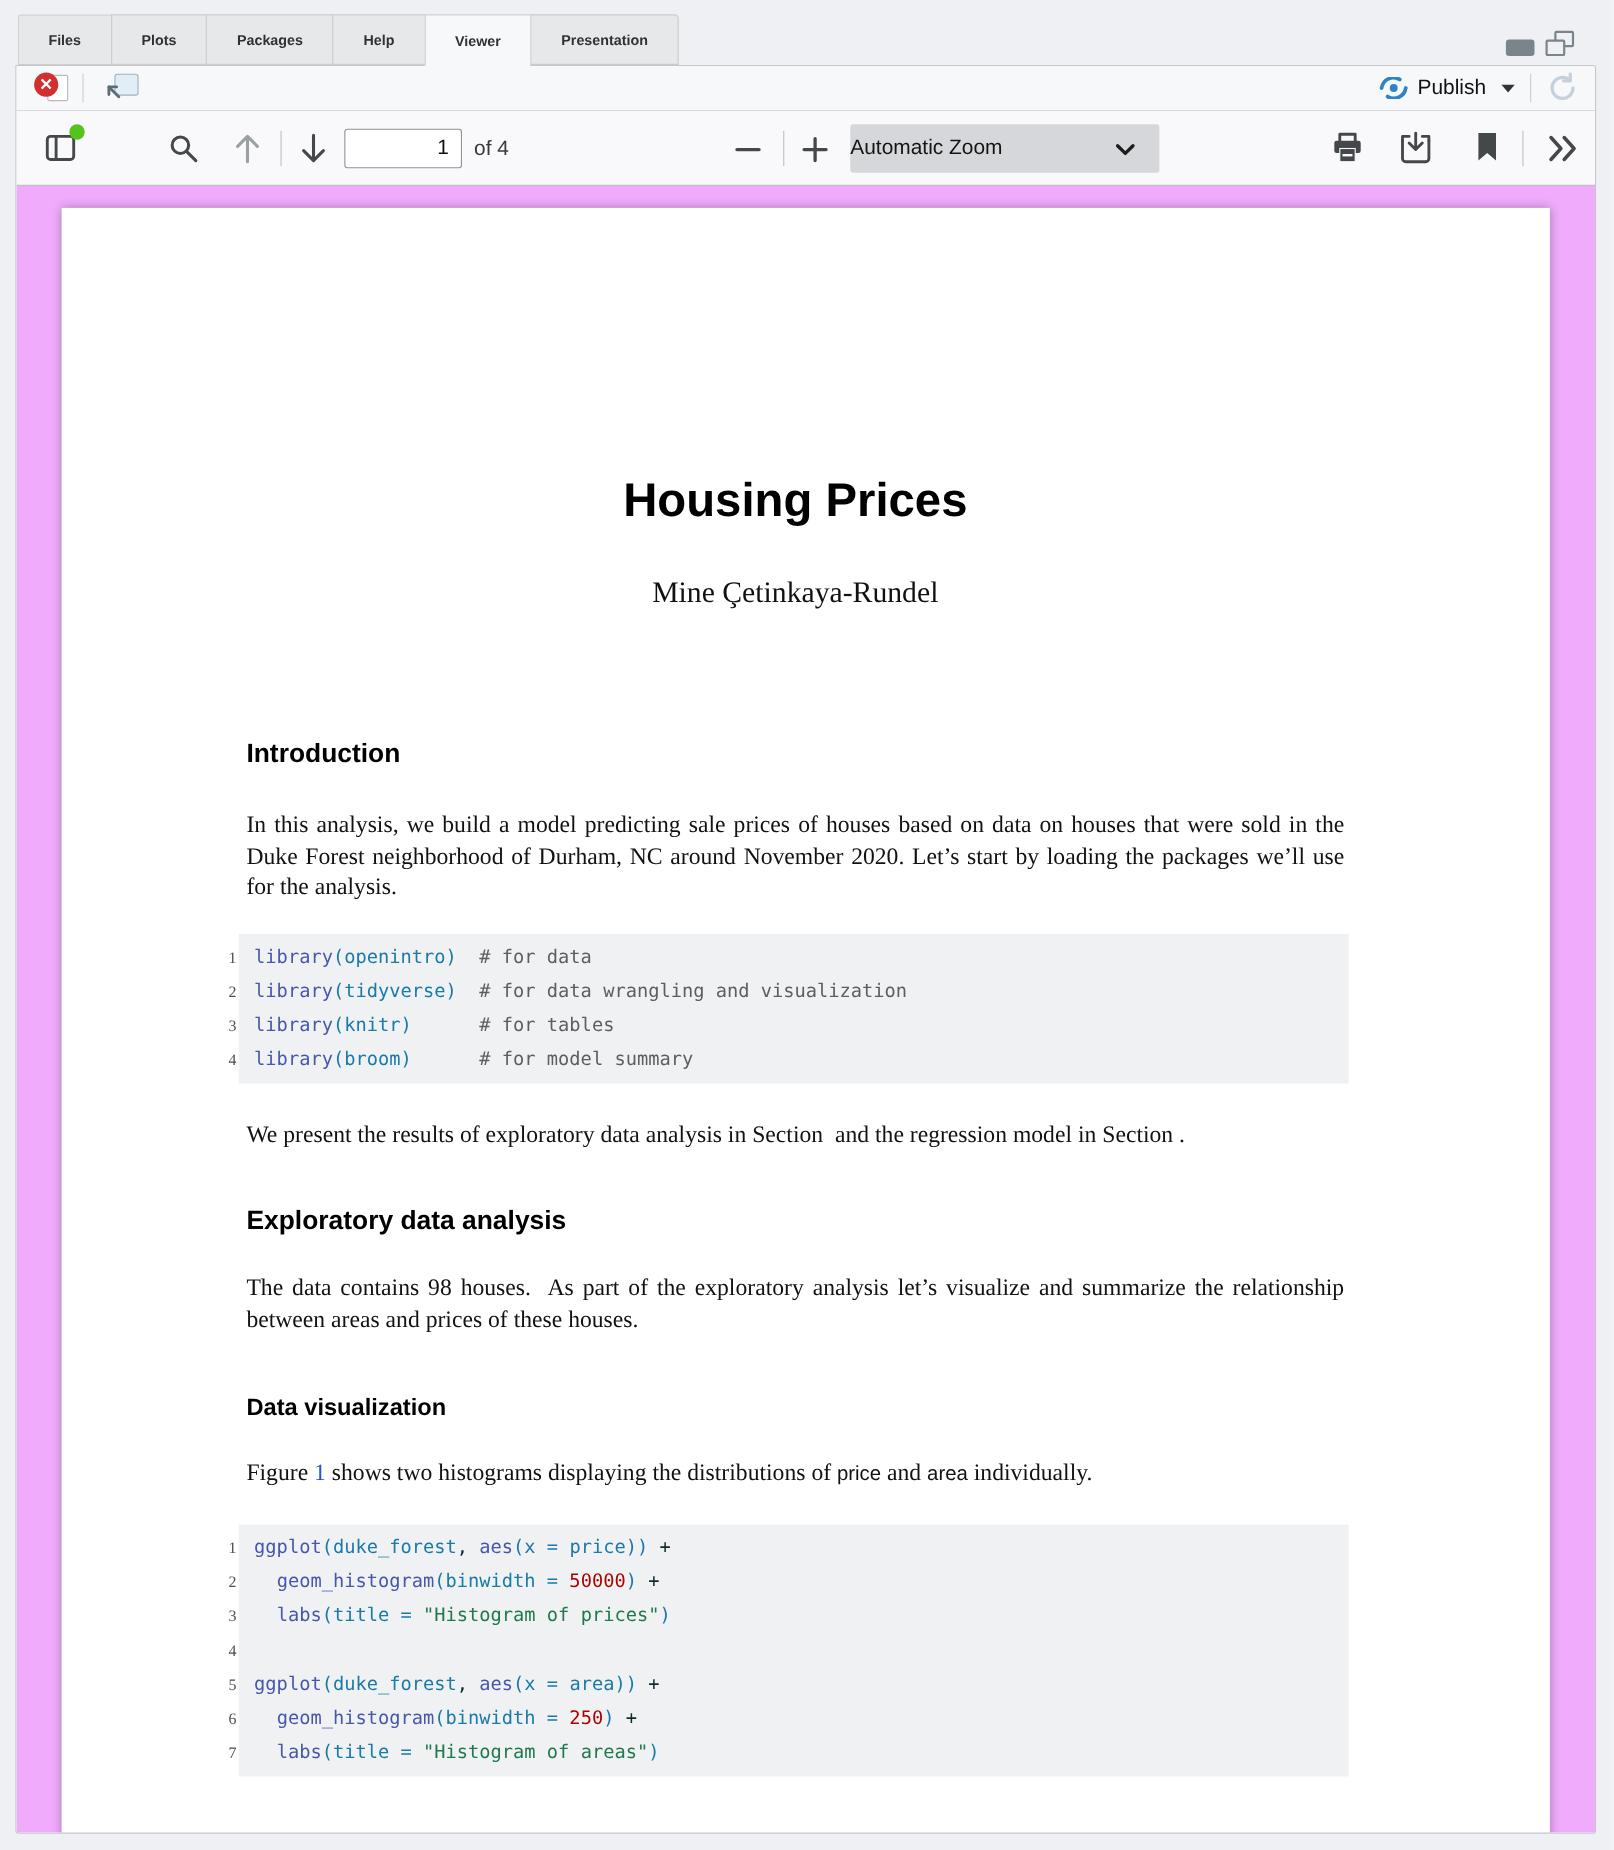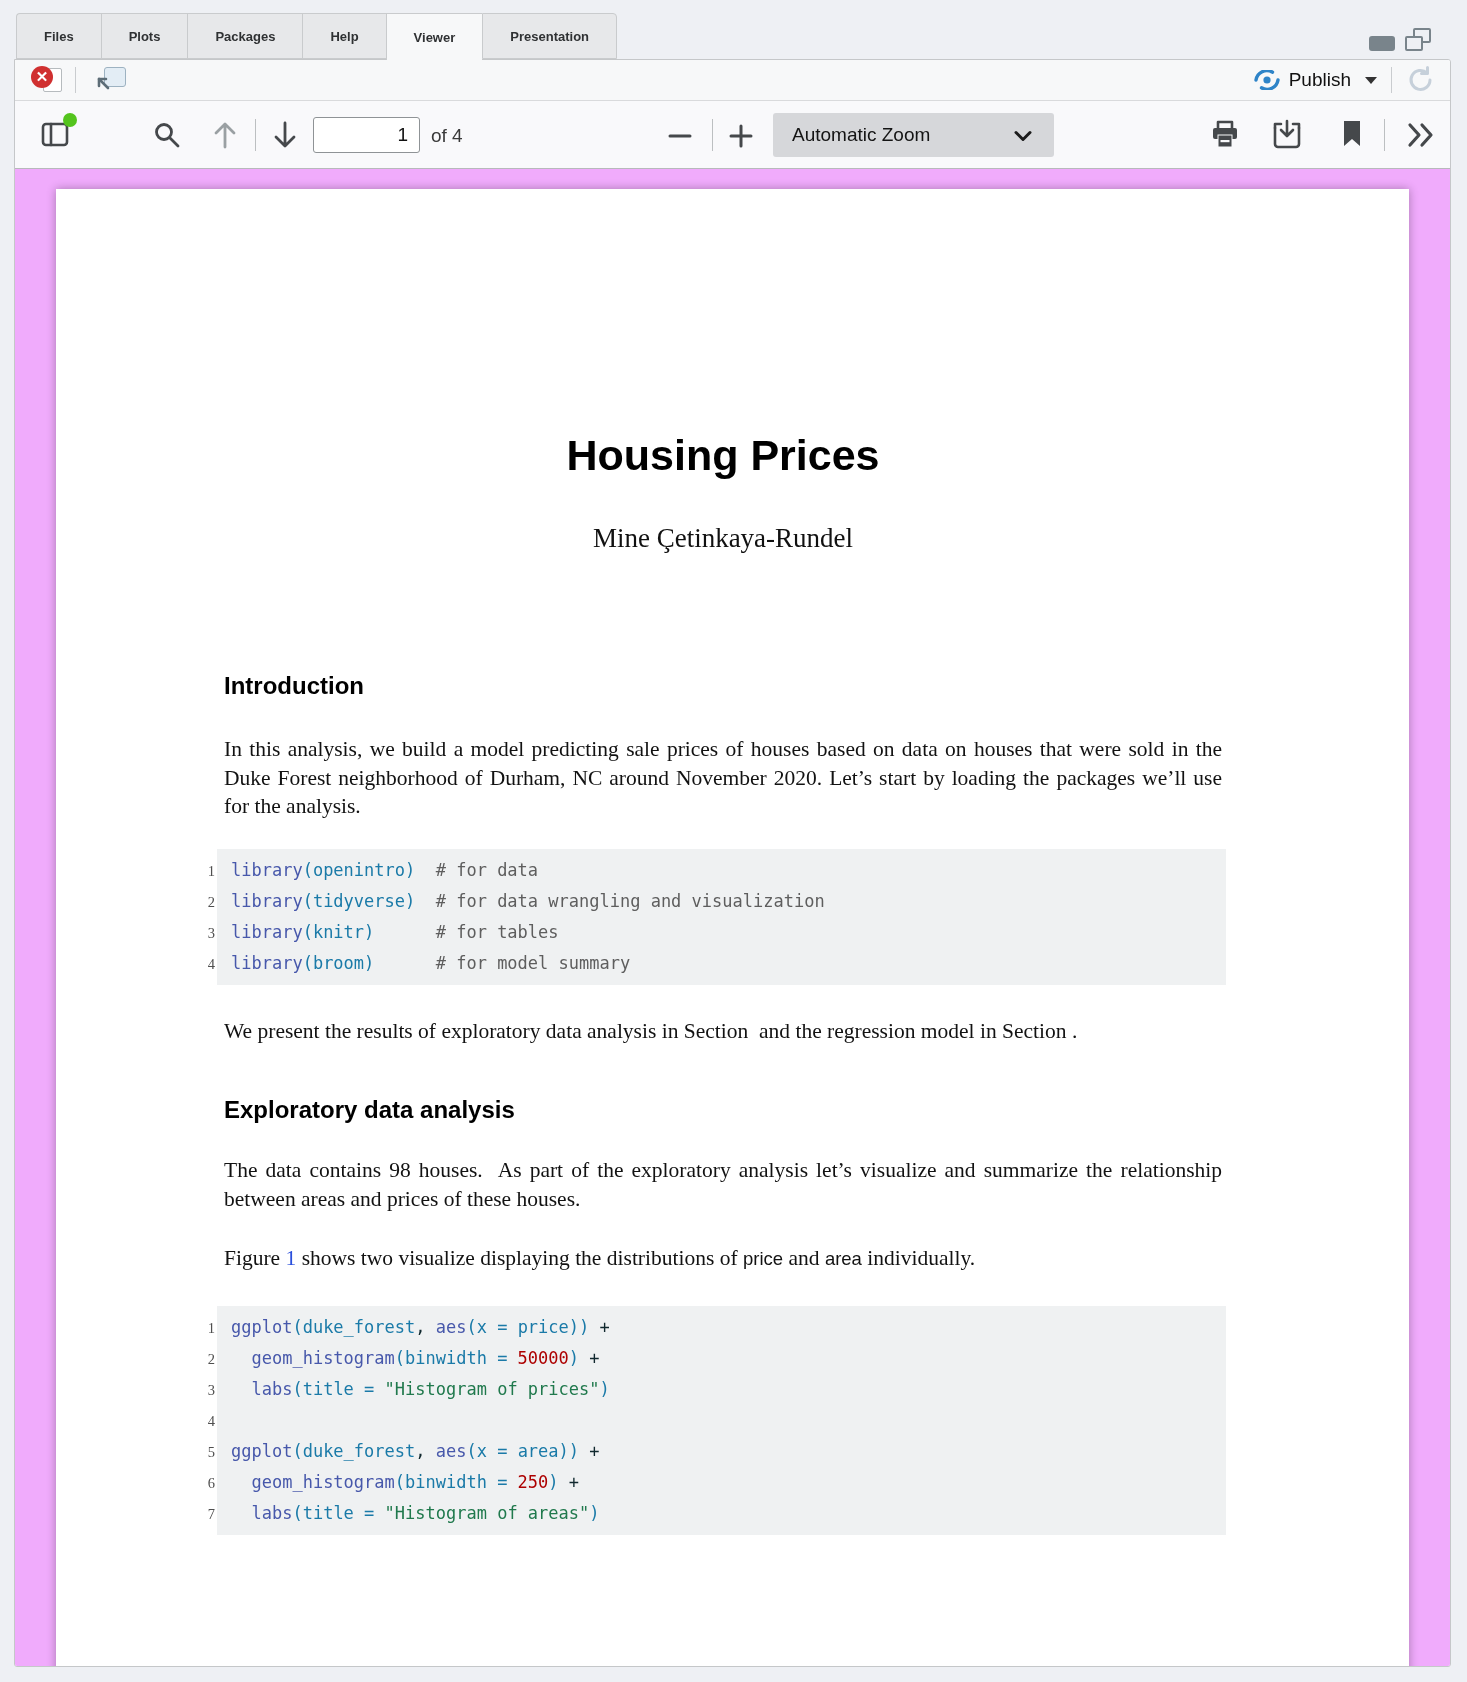--- a/index.html
+++ b/index.html
@@ -51,21 +51,21 @@
   .caret{width:0;height:0;border-left:6px solid transparent;border-right:6px solid transparent;border-top:7px solid #333;margin-left:6px;}
 
   
   .pdfbar{position:absolute;left:0;top:41px;width:100%;height:68px;background:#f9f9fb;border-bottom:1px solid #b7b9bb;}
   .pdfbar .abs{position:absolute;}
   .tsep{position:absolute;width:1px;height:32px;background:#bcbfc1;top:18px;}
   .page-input{position:absolute;width:107px;height:36px;border:1px solid #8f9396;border-radius:3px;background:#fff;
               font-size:19px;color:#111;text-align:right;padding:0 11px;font-family:"Liberation Sans",sans-serif;}
   .of-label{position:absolute;font-size:19px;color:#3a3a3a;}
   .zoom-select{position:absolute;width:281px;height:44px;background:var(--c-select);border-radius:3px;
-               display:flex;align-items:center;padding-left:19px;cursor:default;}
+               display:flex;align-items:center;cursor:default;}
   .zoom-select span{font-size:19px;color:#141414;}
 
   
   .viewer{position:absolute;left:0;top:109px;right:0;bottom:0;background:#f0abfc;overflow:hidden;}
   .page{position:absolute;left:41px;top:20px;width:1353px;height:1520px;background:#fff;
         box-shadow:0 0 9px rgba(0,0,0,.30);padding:0 187px 0 168px;}
 
   .doc-title{margin-top:242px;text-align:center;font-size:43px;line-height:48px;font-weight:bold;color:#000;
              font-family:"Liberation Sans",sans-serif;}
   .doc-author{margin-top:42px;text-align:center;font-size:27px;line-height:34px;color:#111;
@@ -245,21 +245,22 @@
           <div class="code-line"><span class="ln">2</span><span style="color: rgb(71, 88, 171);">library</span><span style="color: rgb(26, 122, 168);">(tidyverse)</span><span style="color: rgb(94, 94, 94);">  # for data wrangling and visualization</span></div>
           <div class="code-line"><span class="ln">3</span><span style="color: rgb(71, 88, 171);">library</span><span style="color: rgb(26, 122, 168);">(knitr)</span><span style="color: rgb(94, 94, 94);">      # for tables</span></div>
           <div class="code-line"><span class="ln">4</span><span style="color: rgb(71, 88, 171);">library</span><span style="color: rgb(26, 122, 168);">(broom)</span><span style="color: rgb(94, 94, 94);">      # for model summary</span></div>
         </div>
 
       <p class="para m32">We present the results of exploratory data analysis in Section  and the regression model in Section .</p>
 
       <div class="h2 m50">Exploratory data analysis</div>
       <p class="para m31">The data contains 98 houses.  As part of the exploratory analysis let’s visualize and summarize the relationship between areas and prices of these houses.</p>
 
-      <p class="para m31"><span>Figure </span><span class="doc-link">1</span><span> shows two visualize displaying the distributions of </span><span class="inline-code">price</span><span> and </span><span class="inline-code">area</span><span> individually.</span></p>
+      <div class="h3 m53">Data visualization</div>
+      <p class="para m31"><span>Figure </span><span class="doc-link">1</span><span> shows two histograms displaying the distributions of </span><span class="inline-code">price</span><span> and </span><span class="inline-code">area</span><span> individually.</span></p>
 
       <div class="codeblock m32">
           <div class="code-line"><span class="ln">1</span><span style="color: rgb(71, 88, 171);">ggplot</span><span style="color: rgb(26, 122, 168);">(duke_forest</span><span style="color: rgb(16, 40, 46);">, </span><span style="color: rgb(71, 88, 171);">aes</span><span style="color: rgb(26, 122, 168);">(x = price))</span><span style="color: rgb(16, 40, 46);"> +</span></div>
           <div class="code-line"><span class="ln">2</span><span style="color: rgb(16, 40, 46);">  </span><span style="color: rgb(71, 88, 171);">geom_histogram</span><span style="color: rgb(26, 122, 168);">(binwidth = </span><span style="color: rgb(173, 0, 0);">50000</span><span style="color: rgb(26, 122, 168);">)</span><span style="color: rgb(16, 40, 46);"> +</span></div>
           <div class="code-line"><span class="ln">3</span><span style="color: rgb(16, 40, 46);">  </span><span style="color: rgb(71, 88, 171);">labs</span><span style="color: rgb(26, 122, 168);">(title = </span><span style="color: rgb(32, 121, 77);">"Histogram of prices"</span><span style="color: rgb(26, 122, 168);">)</span></div>
           <div class="code-line"><span class="ln">4</span>&nbsp;</div>
           <div class="code-line"><span class="ln">5</span><span style="color: rgb(71, 88, 171);">ggplot</span><span style="color: rgb(26, 122, 168);">(duke_forest</span><span style="color: rgb(16, 40, 46);">, </span><span style="color: rgb(71, 88, 171);">aes</span><span style="color: rgb(26, 122, 168);">(x = area))</span><span style="color: rgb(16, 40, 46);"> +</span></div>
           <div class="code-line"><span class="ln">6</span><span style="color: rgb(16, 40, 46);">  </span><span style="color: rgb(71, 88, 171);">geom_histogram</span><span style="color: rgb(26, 122, 168);">(binwidth = </span><span style="color: rgb(173, 0, 0);">250</span><span style="color: rgb(26, 122, 168);">)</span><span style="color: rgb(16, 40, 46);"> +</span></div>
           <div class="code-line"><span class="ln">7</span><span style="color: rgb(16, 40, 46);">  </span><span style="color: rgb(71, 88, 171);">labs</span><span style="color: rgb(26, 122, 168);">(title = </span><span style="color: rgb(32, 121, 77);">"Histogram of areas"</span><span style="color: rgb(26, 122, 168);">)</span></div>
         </div>

